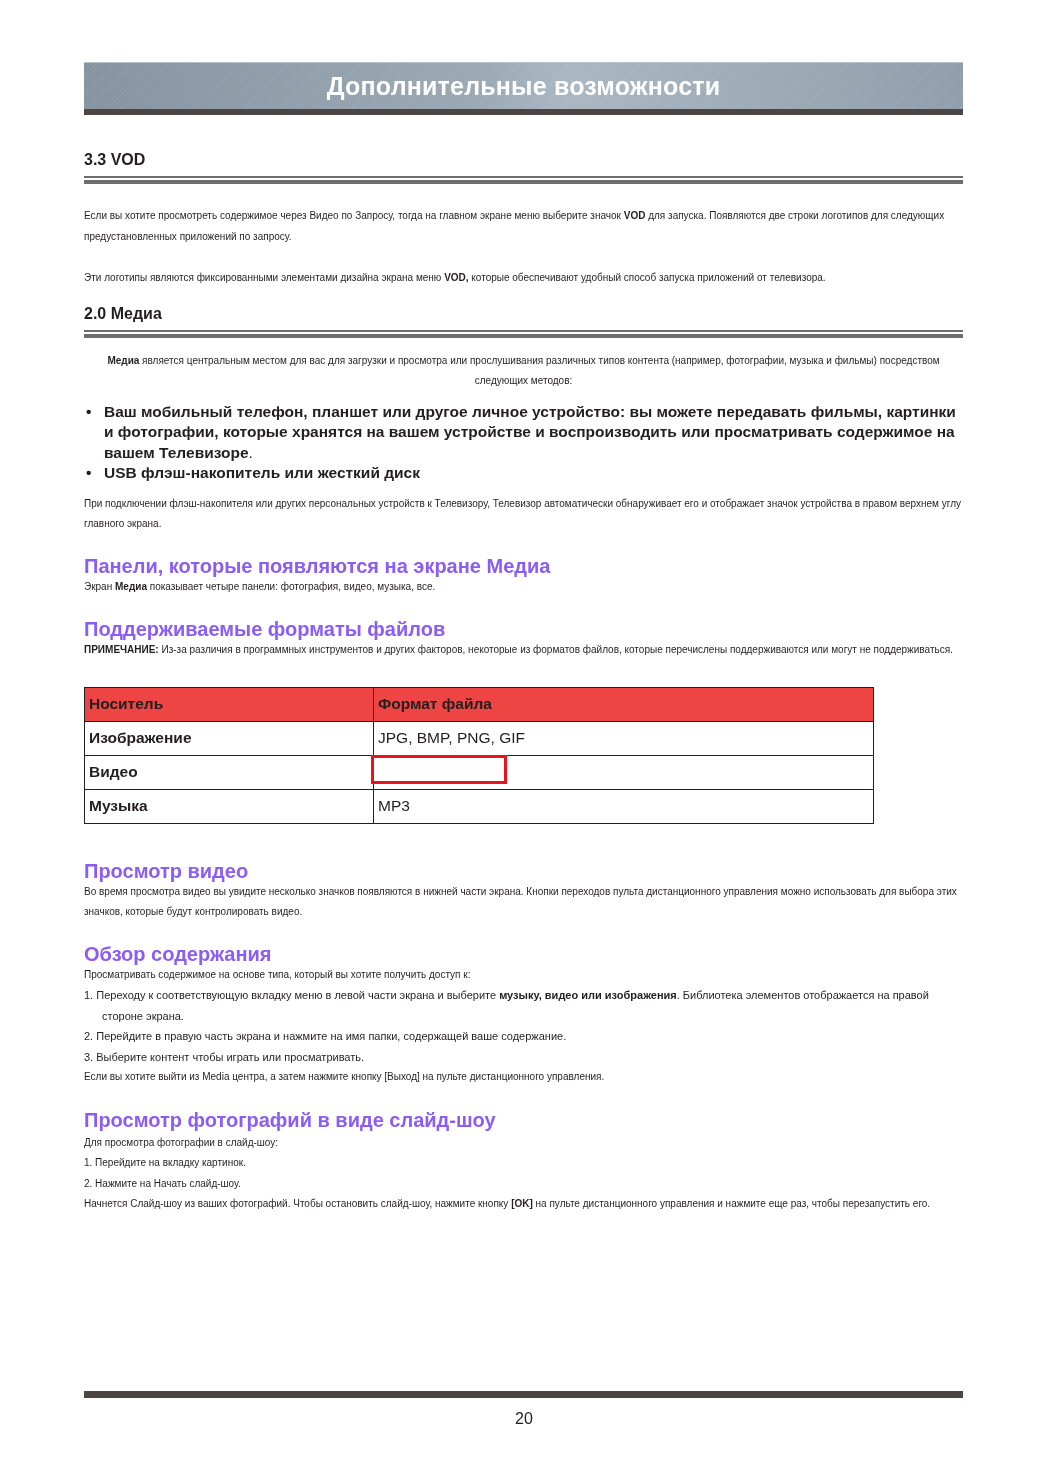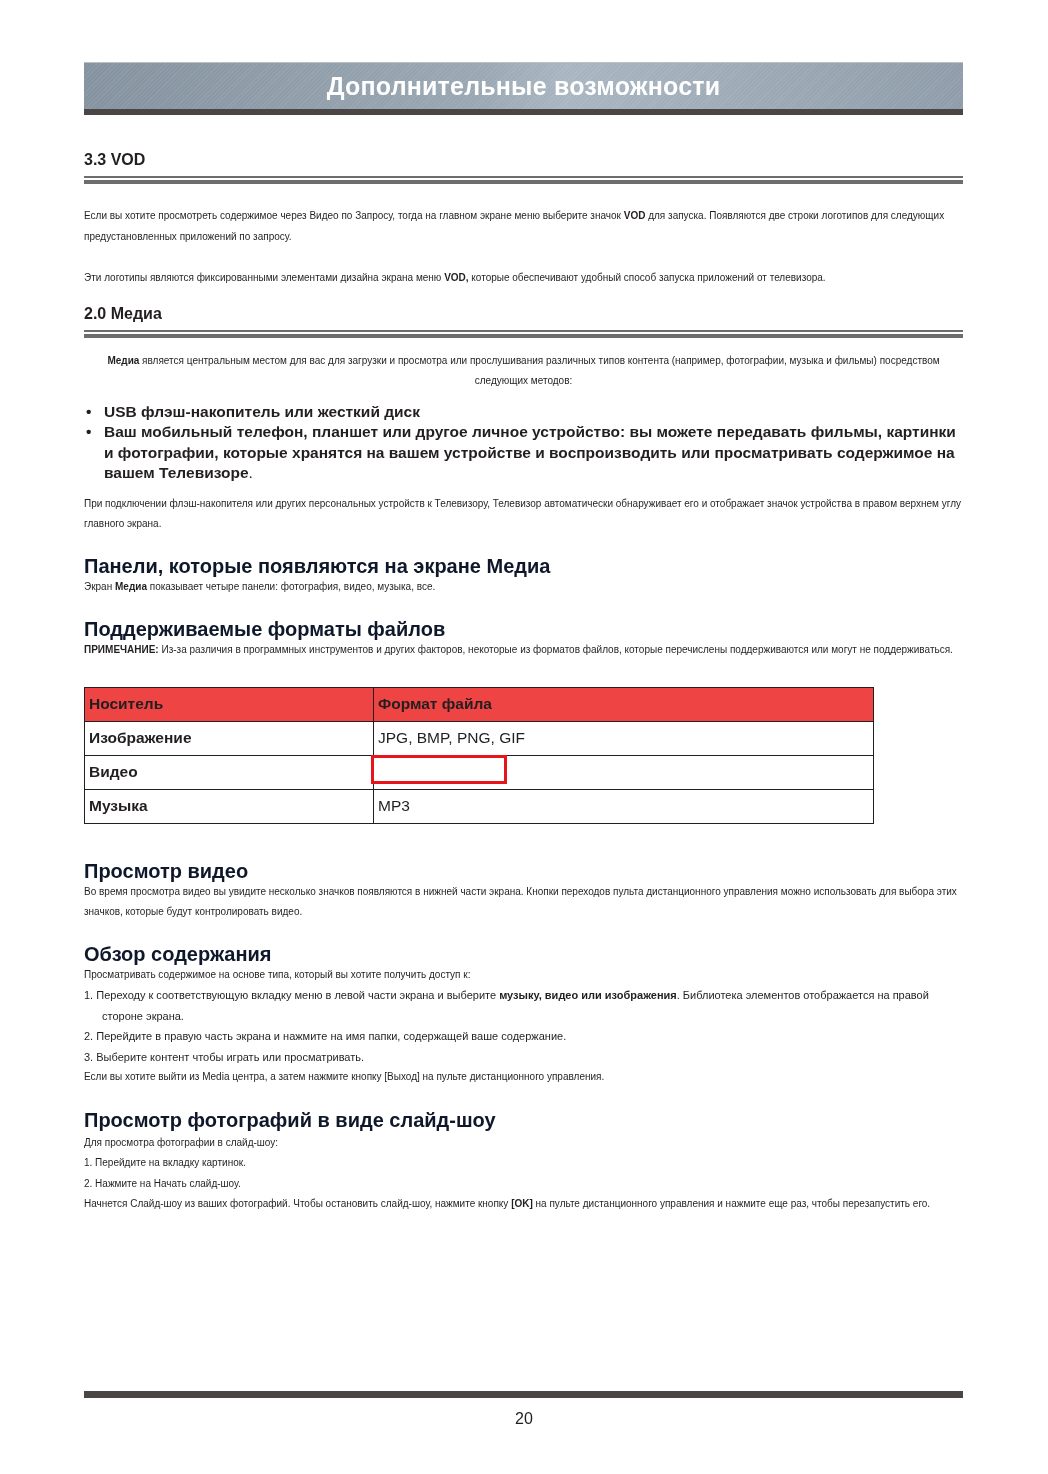--- a/index.html
+++ b/index.html
@@ -19,21 +19,21 @@
     line-height: 46px; letter-spacing: 0.2px;
   }
   .banner-bar { height: 6px; background: #4b4544; }
   .section-heading { margin-top: 33px; font-size: 16px; font-weight: bold; color: #231f20; line-height: 24px; }
   .rule-thin { height: 2px; background: #6d6d6d; margin-top: 4px; }
   .rule-thick { height: 4px; background: #6d6d6d; margin-top: 2px; }
   p { margin: 0; font-size: 10px; line-height: 20.5px; }
   ul.bullets { list-style: none; margin: 12px 0 0 0; padding: 0; }
   ul.bullets li { position: relative; padding-left: 20px; font-size: 15.5px; line-height: 20.5px; font-weight: bold; }
   ul.bullets li::before { content: "•"; position: absolute; left: 2px; top: 0; font-weight: bold; }
-  .sub-heading { font-size: 20px; font-weight: bold; line-height: 22px; color: #0f172a; }
+  .sub-heading { font-size: 20px; font-weight: bold; line-height: 22px; color: #8b5cf6; }
   table.formats { border-collapse: collapse; width: 790px; margin-top: 26px; font-size: 15.5px; }
   table.formats td { border: 1px solid #231f20; height: 33px; padding: 0 4px; vertical-align: middle; }
   table.formats tr.head td { background: #ef4444; font-weight: bold; }
   table.formats td.col1 { width: 280px; font-weight: bold; }
   td.highlight-cell { position: relative; }
   .red-box { position: absolute; left: -3px; top: -1px; width: 136px; height: 29px; border: 3px solid #e8141b; box-sizing: border-box; }
   ol.steps { list-style: none; margin: 0; padding: 0; }
   ol.steps li { font-size: 11px; line-height: 20.5px; padding-left: 18px; text-indent: -18px; }
   .footer-bar { position: absolute; left: 84px; top: 1391px; width: 879px; height: 7px; background: #4b4544; }
   .page-number { position: absolute; left: 0; width: 1048px; top: 1410px; text-align: center; font-size: 16px; color: #231f20; }
@@ -56,22 +56,22 @@
   <p style="margin-top:22px;"><span>Если вы хотите просмотреть содержимое через Видео по Запросу, тогда на главном экране меню выберите значок </span><b>VOD</b><span> для запуска. Появляются две строки логотипов для следующих предустановленных приложений по запросу.</span></p>
   <p style="margin-top:21px;"><span>Эти логотипы являются фиксированными элементами дизайна экрана меню </span><b>VOD,</b><span> которые обеспечивают удобный способ запуска приложений от телевизора.</span></p>
 
   <div class="section-heading" style="margin-top:13px;">2.0 Медиа</div>
   <div class="rule-thin"></div>
   <div class="rule-thick"></div>
 
   <p style="margin-top:13px;text-align:center;"><b>Медиа</b><span> является центральным местом для вас для загрузки и просмотра или прослушивания различных типов контента (например, фотографии, музыка и фильмы) посредством следующих методов:</span></p>
 
   <ul class="bullets" style="margin-top:10px;">
+    <li><span>Ваш мобильный телефон, планшет или другое личное устройство: вы можете передавать фильмы, картинки и фотографии, которые хранятся на вашем устройстве и воспроизводить или просматривать содержимое на вашем Телевизоре</span><span style="font-weight:normal">.</span></li>
     <li><span>USB флэш-накопитель или жесткий диск</span></li>
-    <li><span>Ваш мобильный телефон, планшет или другое личное устройство: вы можете передавать фильмы, картинки и фотографии, которые хранятся на вашем устройстве и воспроизводить или просматривать содержимое на вашем Телевизоре</span><span style="font-weight:normal">.</span></li>
   </ul>
 
   <p style="margin-top:10px;">При подключении флэш-накопителя или других персональных устройств к Телевизору, Телевизор автоматически обнаруживает его и отображает значок устройства в правом верхнем углу главного экрана.</p>
 
   <div class="sub-heading" style="margin-top:20px;">Панели, которые появляются на экране Медиа</div>
   <p><span>Экран </span><b>Медиа</b><span> показывает четыре панели: фотография, видео, музыка, все.</span></p>
 
   <div class="sub-heading" style="margin-top:21px;">Поддерживаемые форматы файлов</div>
   <p><b>ПРИМЕЧАНИЕ:</b><span> Из-за различия в программных инструментов и других факторов, некоторые из форматов файлов, которые перечислены поддерживаются или могут не поддерживаться.</span></p>
 

